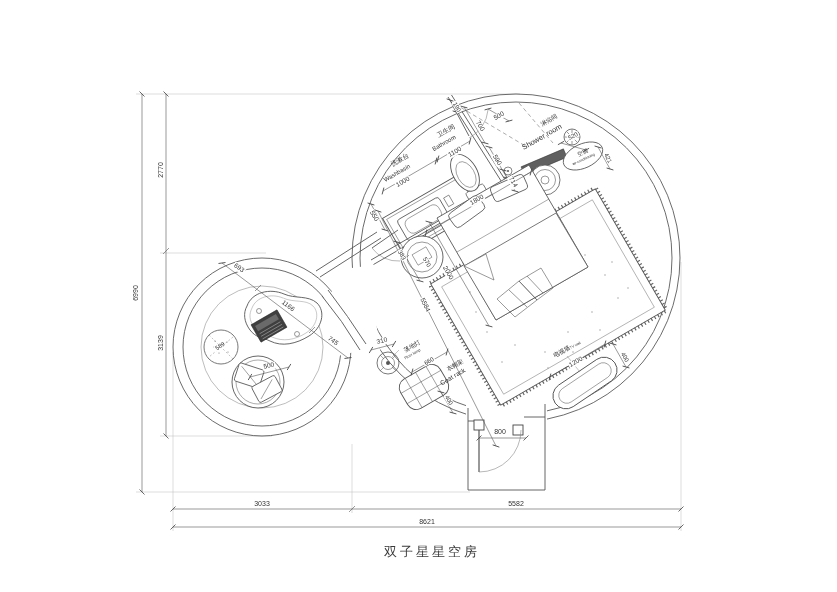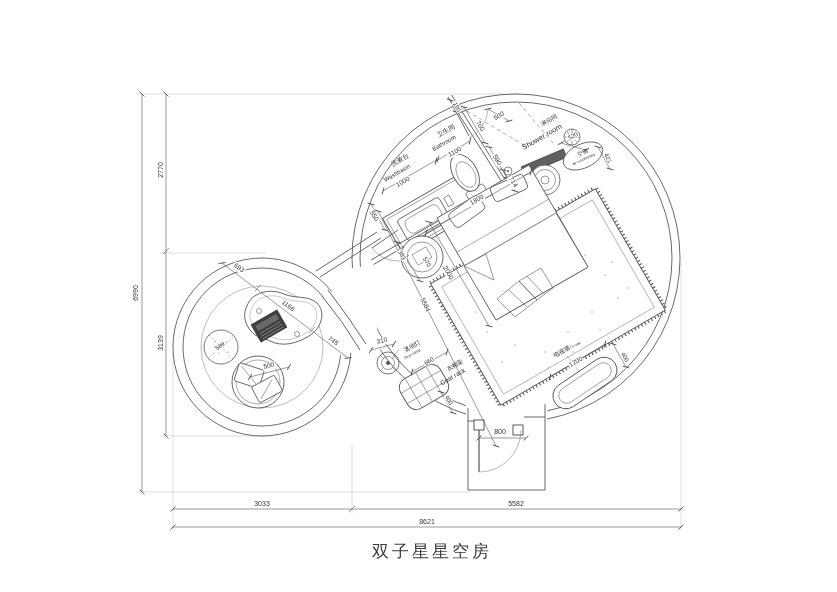--- a/index.html
+++ b/index.html
@@ -247,21 +247,21 @@
     <path d="M250,377 L289,367" marker-start="url(#tk)" marker-end="url(#tk)"></path>
   </g>
 </svg>
 
 <div class="lb" style="left:135px;top:293px;font-size:7px;transform:translate(-50%,-50%) rotate(-90deg);">6990</div>
 <div class="lb" style="left:160px;top:170px;font-size:7px;transform:translate(-50%,-50%) rotate(-90deg);">2770</div>
 <div class="lb" style="left:160px;top:343px;font-size:7px;transform:translate(-50%,-50%) rotate(-90deg);">3139</div>
 <div class="lb" style="left:262px;top:503px;font-size:7px;transform:translate(-50%,-50%);">3033</div>
 <div class="lb" style="left:516px;top:503px;font-size:7px;transform:translate(-50%,-50%);">5582</div>
 <div class="lb" style="left:427px;top:521px;font-size:7px;transform:translate(-50%,-50%);">8621</div>
-<div class="lb title nobg" style="left:432px;top:551px;font-size:17px;transform:translate(-50%,-50%);">双子星星空房</div>
+<div class="lb title nobg" style="left:432px;top:551px;font-size:13px;transform:translate(-50%,-50%);">双子星星空房</div>
 
 <div class="lb nobg" style="left:400px;top:160px;font-size:6.5px;transform:translate(-50%,-50%) rotate(-30deg);">洗漱台</div>
 <div class="lb nobg" style="left:397px;top:173px;font-size:6px;transform:translate(-50%,-50%) rotate(-30deg);">Washbasin</div>
 <div class="lb" style="left:403px;top:182px;font-size:6.5px;transform:translate(-50%,-50%) rotate(-30deg);">1000</div>
 <div class="lb" style="left:374px;top:216px;font-size:6.5px;transform:translate(-50%,-50%) rotate(60deg);">550</div>
 
 <div class="lb nobg" style="left:446px;top:131px;font-size:6.5px;transform:translate(-50%,-50%) rotate(-30deg);">卫生间</div>
 <div class="lb nobg" style="left:444px;top:143px;font-size:6px;transform:translate(-50%,-50%) rotate(-30deg);">Bathroom</div>
 <div class="lb" style="left:455px;top:152px;font-size:6.5px;transform:translate(-50%,-50%) rotate(-30deg);">1100</div>
 <div class="lb" style="left:457px;top:107px;font-size:6px;transform:translate(-50%,-50%) rotate(60deg);">190</div>

